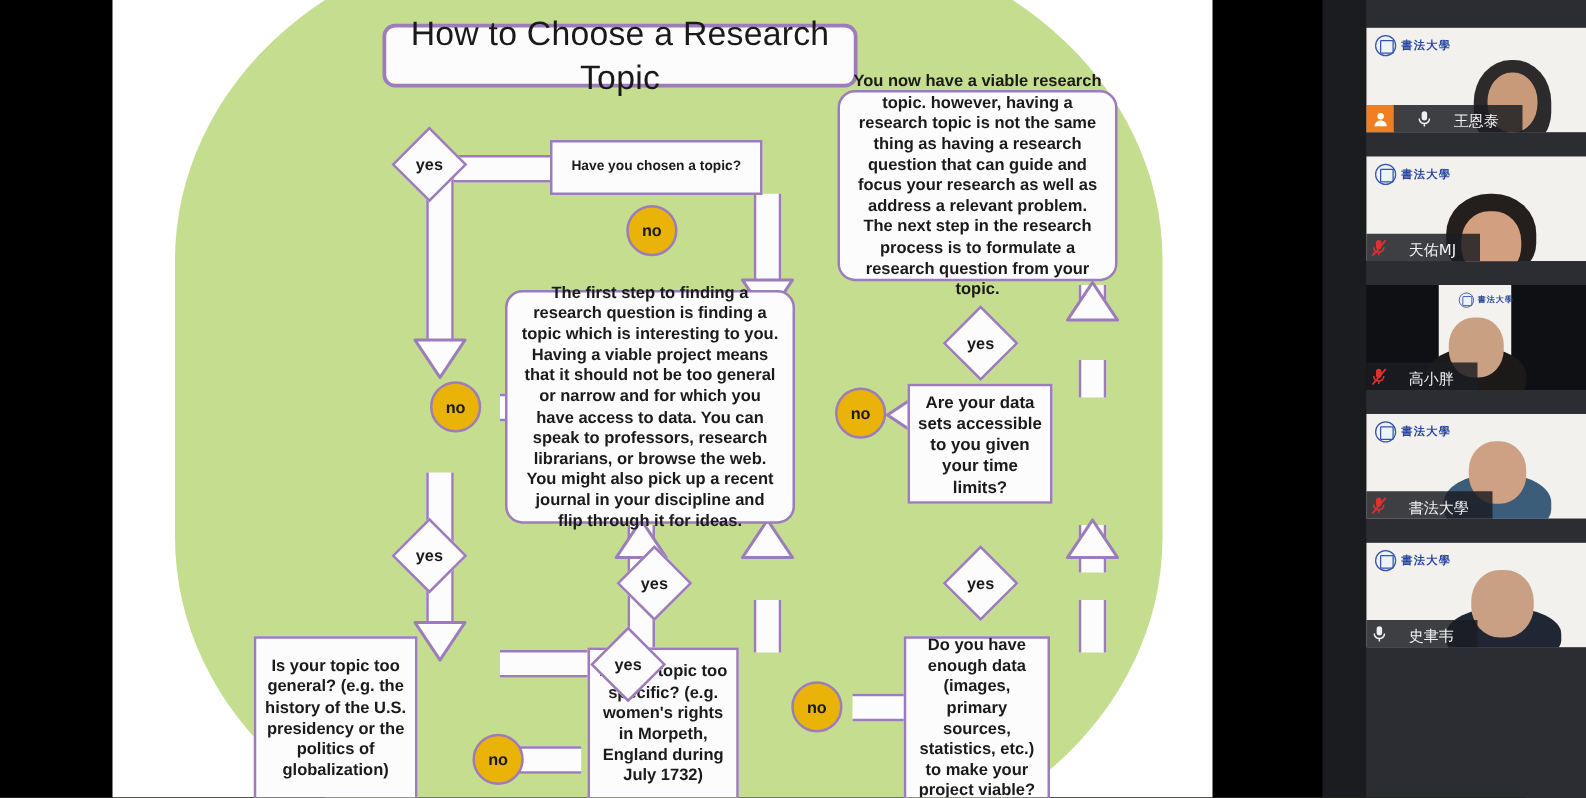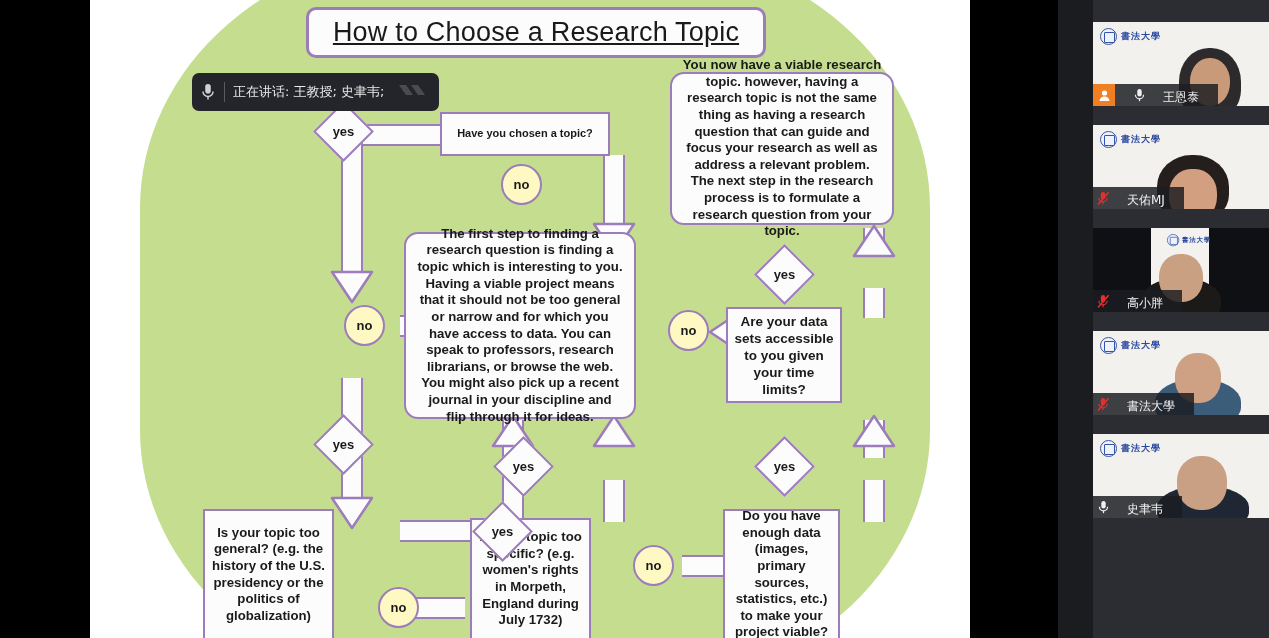--- a/index.html
+++ b/index.html
@@ -46,21 +46,21 @@
     position: absolute; background: #fdfcfd; border: 2.5px solid #9c7cba;
     transform: rotate(45deg); z-index: 7;
   }
   .diamond > span {
     display: block; width: 100%; height: 100%;
     transform: rotate(-45deg);
     display: flex; align-items: center; justify-content: center;
     font-size: 13px; font-weight: 600; color: #1a1a1a;
   }
   .circle {
-    position: absolute; background: #fef9c3; border: 2.5px solid #9c7cba;
+    position: absolute; background: #eab308; border: 2.5px solid #9c7cba;
     border-radius: 50%; display: flex; align-items: center; justify-content: center;
     font-size: 13px; font-weight: 600; color: #1a1a1a; z-index: 7;
   }
   .conn {
     position: absolute; background: #fdfcfd;
     border: 2.5px solid #9c7cba; z-index: 4;
   }
   .conn.h { border-left: none; border-right: none; }
   .conn.v { border-top: none; border-bottom: none; }
   .arrow { position: absolute; z-index: 5; }
@@ -206,21 +206,21 @@
         <svg width="44" height="34" viewBox="0 0 44 34">
             <polygon points="22,2 42,32 2,32" fill="#fdfcfd" stroke="#9c7cba" stroke-width="2.5" stroke-linejoin="round"></polygon>
           </svg>
       </div>
       <div class="arrow" style="left:618px; top:310px;">
         <svg width="34" height="44" viewBox="0 0 34 44">
             <polygon points="32,2 32,42 2,22" fill="#fdfcfd" stroke="#9c7cba" stroke-width="2.5" stroke-linejoin="round"></polygon>
           </svg>
       </div>
 
-      <div class="node title-box" style="left:216px; top:7px; width:460px; height:51px;text-decoration:underline;">How to Choose a Research Topic</div>
+      <div class="node title-box" style="left:216px; top:19px; width:380px; height:51px;">How to Choose a Research Topic</div>
 
       <div class="node" style="left:350px; top:112px; width:170px; height:44px; font-size:11px;">Have you chosen a topic?</div>
 
 
       <div class="node rounded" style="left:314px; top:232px; width:232px; height:187px; font-size:13.2px; padding:8px 11px;">The first step to finding a research question is finding a topic which is interesting to you.  Having a viable project means that it should not be too general or narrow and for which you have access to data. You can speak to professors, research librarians, or browse the web. You might also pick up a recent journal in your discipline and flip through it for ideas.</div>
 
       <div class="node rounded" style="left:580px; top:72px; width:224px; height:153px; font-size:13.2px; padding:7px 10px;">You now have a viable research topic. however, having a research topic is not the same thing as having a research question that can guide and focus your research as well as address a relevant problem.  The next step in the research process is to formulate a research question from your topic.</div>
 
       <div class="node" style="left:636px; top:307px; width:116px; height:96px; font-size:13.5px;">Are your data sets accessible to you given your time limits?</div>
 
@@ -258,37 +258,20 @@
         <span>yes</span>
       </div>
 
       <div class="circle" style="left:578px; top:310px; width:41px; height:41px;">no</div>
 
       <div class="diamond" style="left:673px; top:253px; width:43px; height:43px;">
         <span>yes</span>
       </div>
     </div>
 
-    <div id="speaking-overlay">
-      <span class="mic">
-        <svg width="16" height="20" viewBox="0 0 16 20">
-          <rect x="5.2" y="2" width="5.6" height="9.5" rx="2.8" fill="#cfd0d4"></rect>
-          <path d="M3 9.5a5 5 0 0 0 10 0" fill="none" stroke="#cfd0d4" stroke-width="1.5"></path>
-          <line x1="8" y1="14.5" x2="8" y2="17.6" stroke="#cfd0d4" stroke-width="1.5"></line>
-        </svg>
-      </span>
-      <span class="divider"></span>
-      <span class="names">正在讲话:  王教授; 史聿韦;</span>
-      <span class="glyph">
-        <svg width="34" height="18" viewBox="0 0 34 18">
-          <polygon points="2,4 9,4 16,14 9,14" fill="#7a7b80"></polygon>
-          <polygon points="14,4 21,4 28,14 21,14" fill="#7a7b80"></polygon>
-        </svg>
-      </span>
-    </div>
   </div>
 
   <div id="filmstrip">
     <div id="strip-inner">
 
       <div class="tile" style="top:22px;">
         <div class="bg-white"></div>
         <div class="logo">
           <span class="seal"></span>
           <span class="word">書法大學</span>

